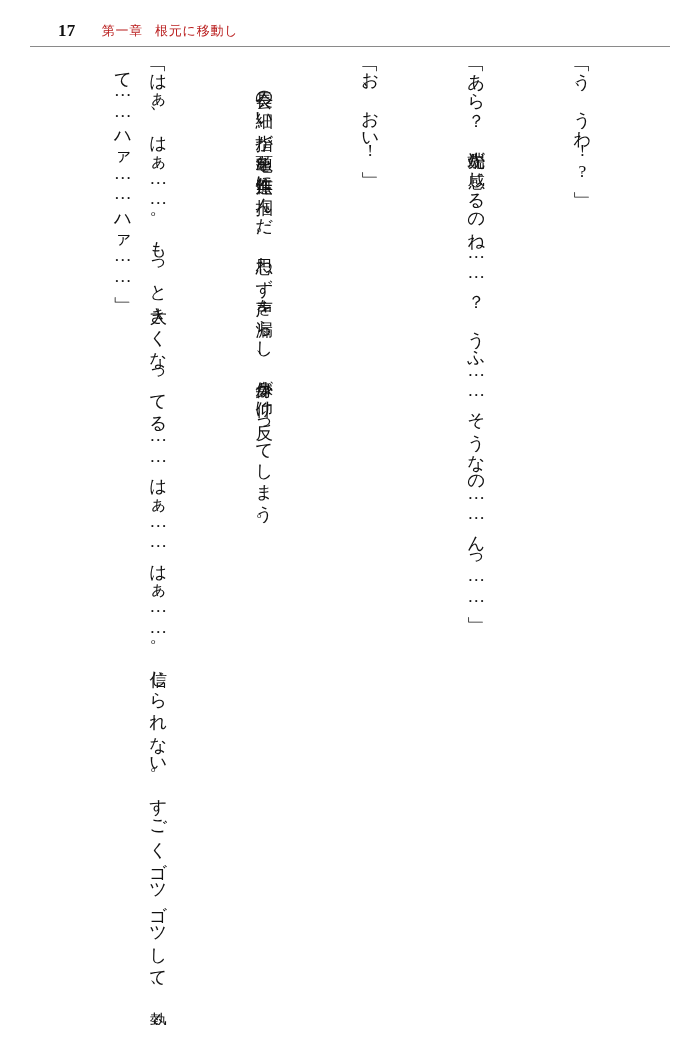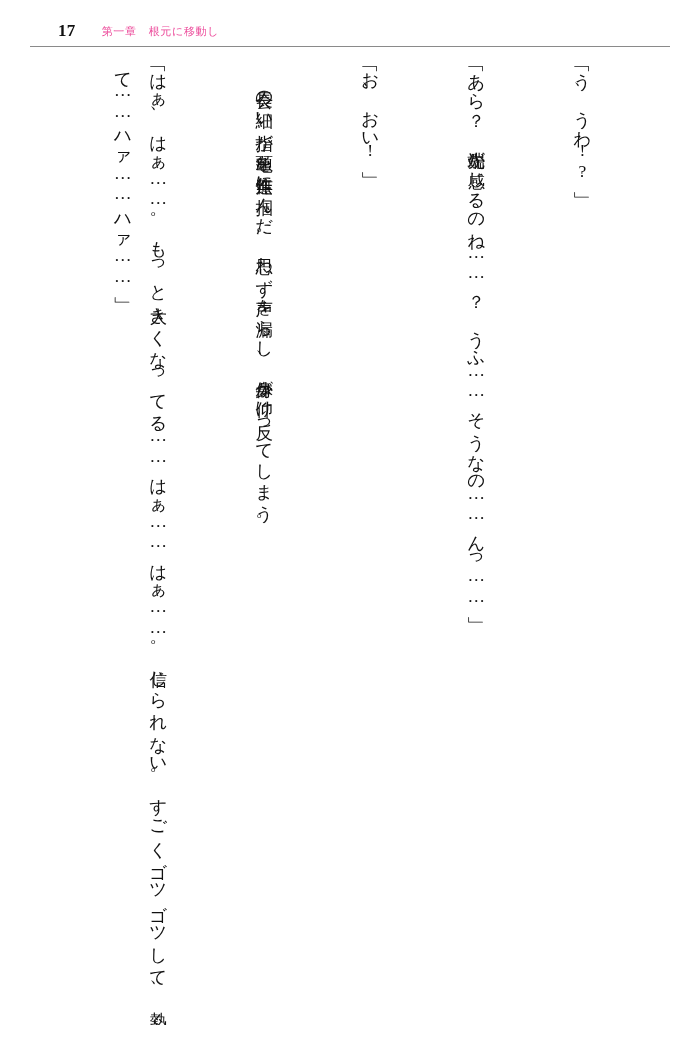--- a/index.html
+++ b/index.html
@@ -35,23 +35,23 @@
     box-sizing: border-box;
   }
   .page-number {
     font-size: 17px;
     font-weight: bold;
     letter-spacing: 0.02em;
     margin-right: 26px;
     color: #111;
   }
   .chapter-title {
-    font-size: 11px;
+    font-size: 13px;
     letter-spacing: 0.06em;
-    color: #ec4899;
+    color: #b91c1c;
   }
   .rule {
     position: absolute;
     top: 46px;
     left: 30px;
     width: 640px;
     height: 1px;
     background: #8a8a8a;
   }
   

